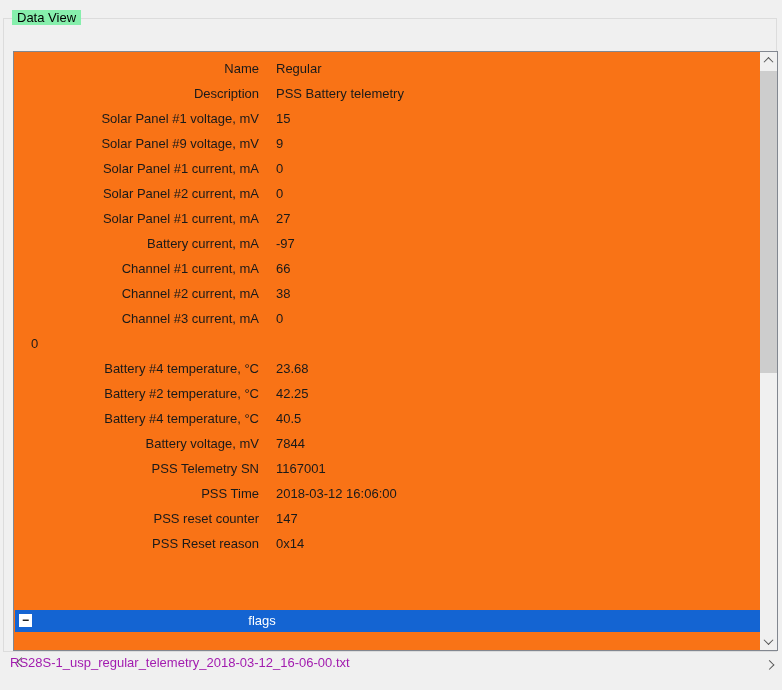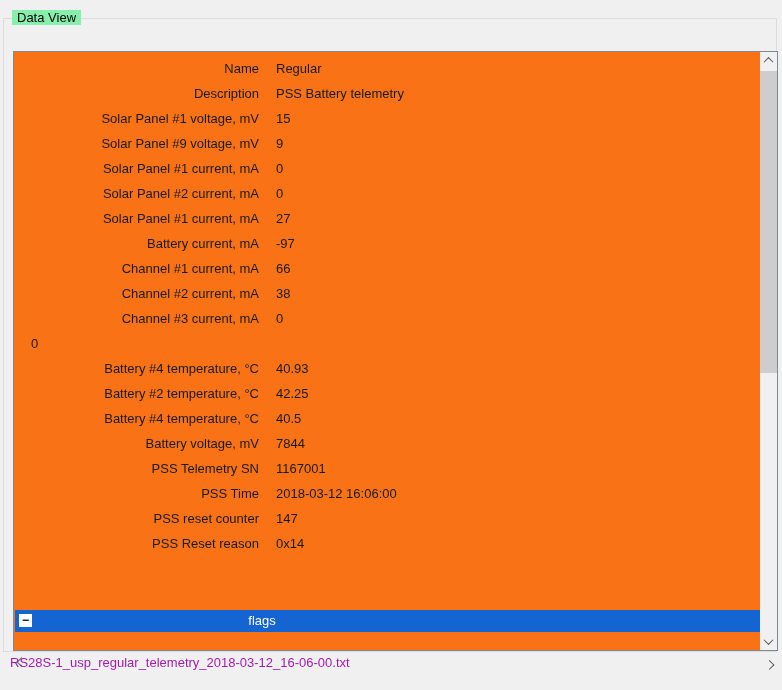--- a/index.html
+++ b/index.html
@@ -138,21 +138,21 @@
         </div>
         <div class="row">
           <div class="cell-label">Channel #3 current, mA</div>
           <div class="cell-value">0</div>
         </div>
         <div class="row">
           <div class="cell-value">0</div>
         </div>
         <div class="row">
           <div class="cell-label">Battery #4 temperature, °C</div>
-          <div class="cell-value">40.93</div>
+          <div class="cell-value">23.68</div>
         </div>
         <div class="row">
           <div class="cell-label">Battery #2 temperature, °C</div>
           <div class="cell-value">42.25</div>
         </div>
         <div class="row">
           <div class="cell-label">Battery #4 temperature, °C</div>
           <div class="cell-value">40.5</div>
         </div>
         <div class="row">

